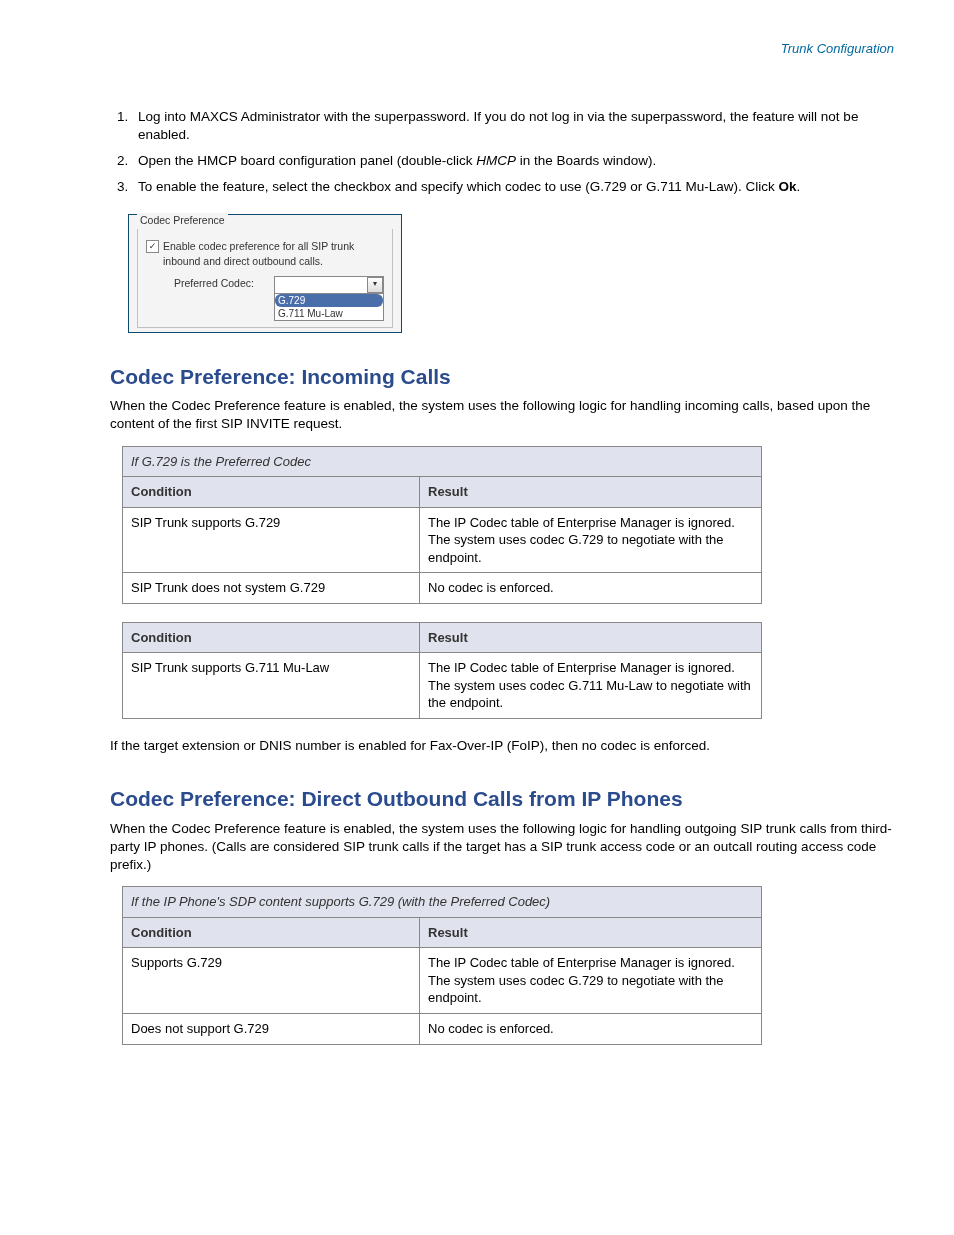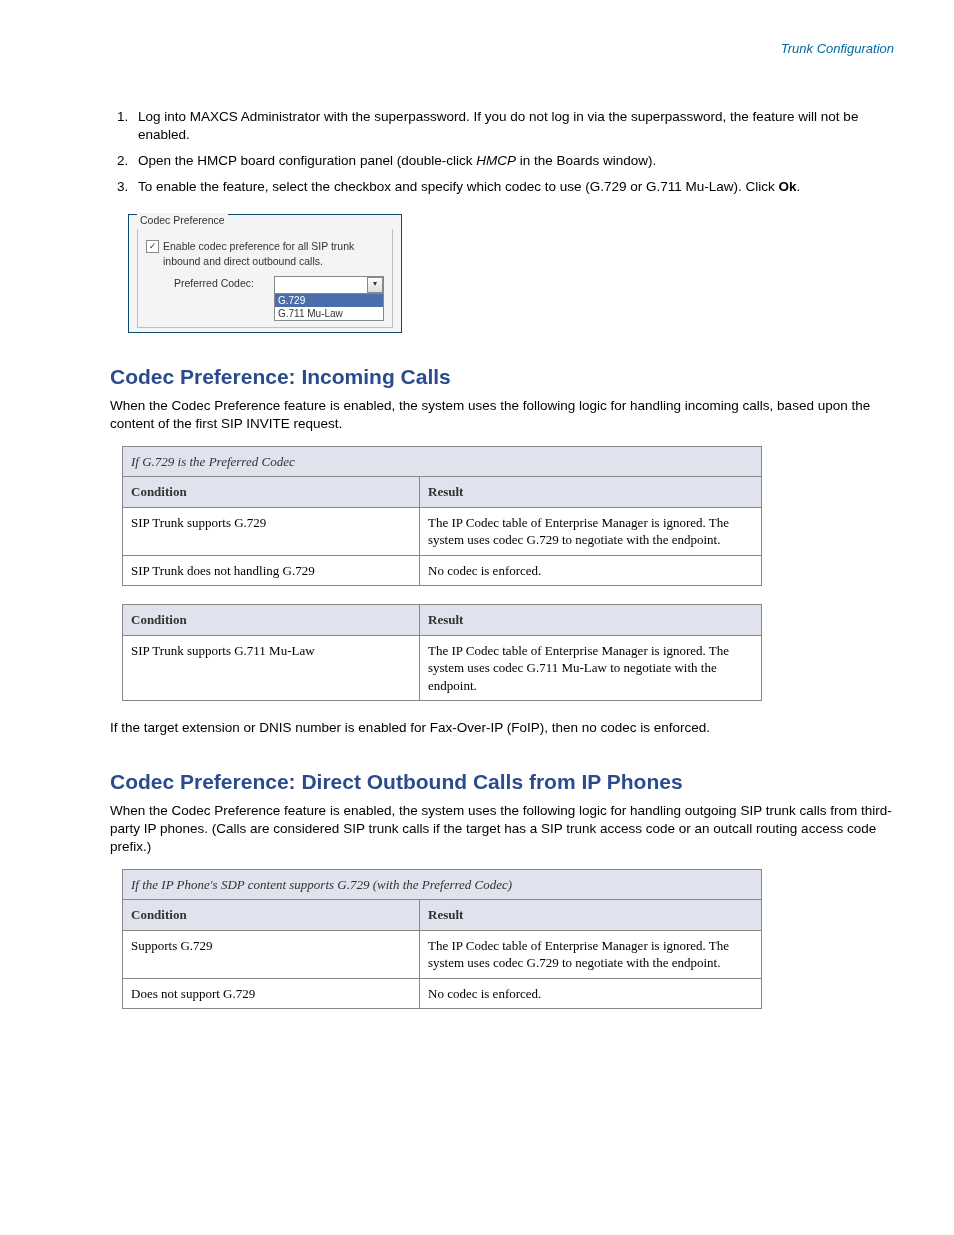--- a/index.html
+++ b/index.html
@@ -110,33 +110,33 @@
     font-family: "MS Sans Serif", Tahoma, sans-serif;
     font-size: 10px;
   }
   .combo-opt {
     padding: 0 3px;
     line-height: 13px;
   }
   .combo-opt.sel {
     background: #4a6ea9;
     color: #fff;
+    border-radius: 6px;
   }
   h2.sec {
     color: #2a4b8d;
     font-size: 21px;
     margin: 30px 0 6px 0;
   }
   p { margin: 0 0 12px 0; }
   table.info {
     border-collapse: collapse;
     width: 640px;
     margin: 6px 0 18px 12px;
     font-size: 13px;
-    font-family: Liberation Serif, serif;
   }
   table.info td, table.info th {
     border: 1px solid #888;
     padding: 6px 8px;
     vertical-align: top;
     text-align: left;
   }
   table.info .title-row td {
     background: #e0e2ee;
     font-style: italic;
@@ -197,21 +197,21 @@
       </tr>
   <tr class="head-row">
     <td class="col1">Condition</td>
     <td>Result</td>
   </tr>
   <tr>
     <td>SIP Trunk supports G.729</td>
     <td>The IP Codec table of Enterprise Manager is ignored. The system uses codec G.729 to negotiate with the endpoint.</td>
   </tr>
   <tr>
-    <td>SIP Trunk does not handling G.729</td>
+    <td>SIP Trunk does not system G.729</td>
     <td>No codec is enforced.</td>
   </tr>
 </tbody>
   </table>
 
 <table class="info">
   <tbody>
   <tr class="head-row">
     <td class="col1">Condition</td>
     <td>Result</td>

